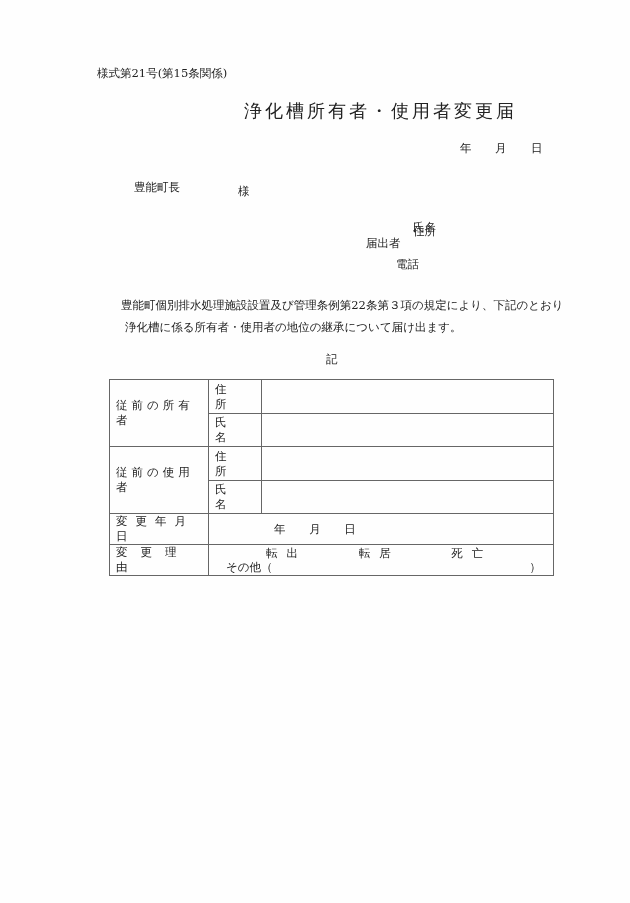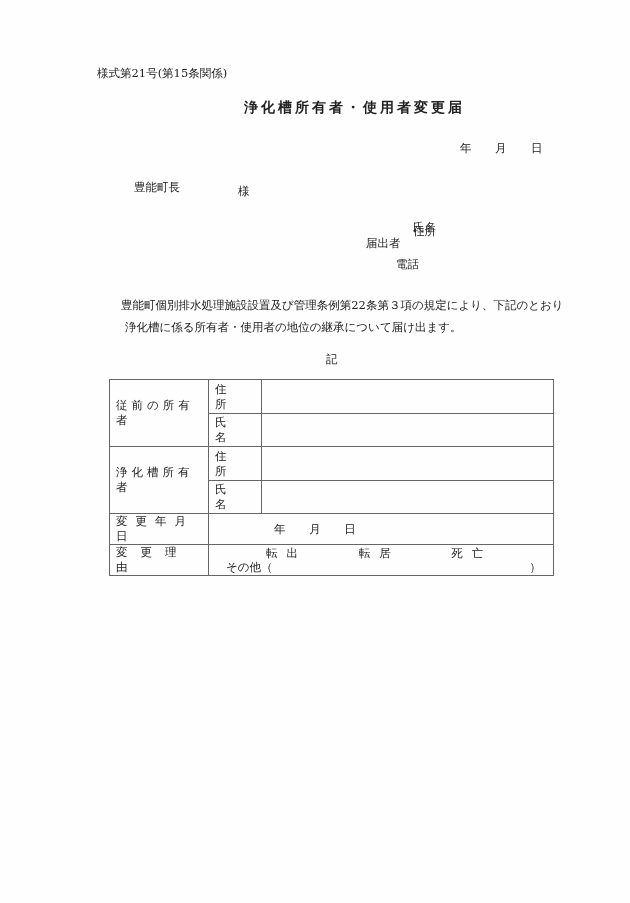--- a/index.html
+++ b/index.html
@@ -12,21 +12,21 @@
   .c1 { width:92px; padding-left:6px !important; letter-spacing:4px; }
   .c2 { width:46px; padding-left:6px !important; letter-spacing:10px; }
   .wide { letter-spacing:11px; }
   .reason { padding-left:17px !important; line-height:14px; }
   .reason .r1 span { display:inline-block;padding-left:40px; }
 </style>
 </head>
 <body>
 
 <div class="abs" style="left:97px;top:66px;">様式第21号(第15条関係)</div>
-<div class="abs sp" style="left:244px;top:99px;font-size:14px;letter-spacing:3px;font-weight:bold;">浄化槽所有者・使用者変更届</div>
+<div class="abs sp" style="left:244px;top:99px;font-size:18px;letter-spacing:3px;">浄化槽所有者・使用者変更届</div>
 
 <div class="abs" style="left:460px;top:141px;">年</div>
 <div class="abs" style="left:495px;top:141px;">月</div>
 <div class="abs" style="left:531px;top:141px;">日</div>
 
 <div class="abs" style="left:134px;top:180px;">豊能町長</div>
 <div class="abs" style="left:238px;top:184px;">様</div>
 
 <div class="abs" style="left:413px;top:224px;">住所</div>
 <div class="abs" style="left:366px;top:236px;">届出者</div>
@@ -43,21 +43,21 @@
       <tr style="height:34px;">
     <td class="c1" rowspan="2">従前の所有者</td>
     <td class="c2">住　所</td>
     <td></td>
   </tr>
   <tr style="height:33px;">
     <td class="c2">氏　名</td>
     <td></td>
   </tr>
   <tr style="height:34px;">
-    <td class="c1" rowspan="2">浄化槽所有者</td>
+    <td class="c1" rowspan="2">従前の使用者</td>
     <td class="c2">住　所</td>
     <td></td>
   </tr>
   <tr style="height:33px;">
     <td class="c2">氏　名</td>
     <td></td>
   </tr>
   <tr style="height:27px;">
     <td class="c1 wide" style="letter-spacing:8px;">変更年月日</td>
     <td colspan="2">

